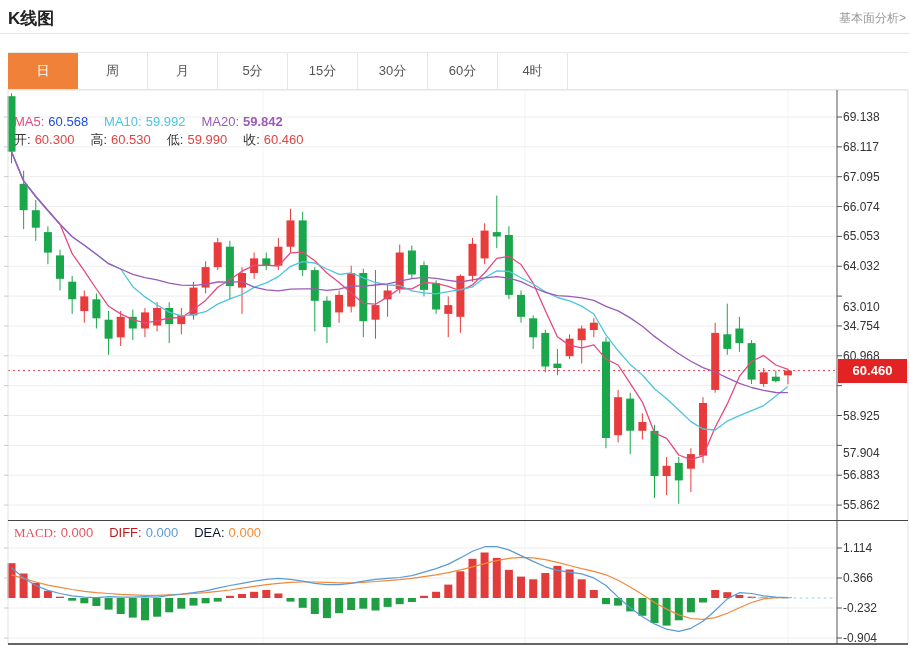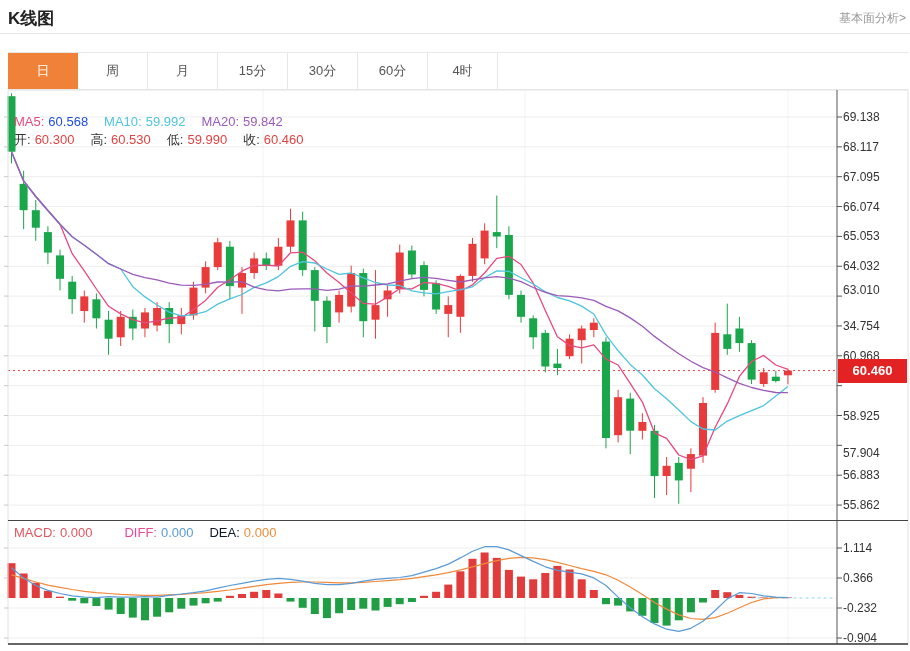--- a/index.html
+++ b/index.html
@@ -298,36 +298,37 @@
       <line x1="4" y1="608" x2="8" y2="608" stroke="#c9c9c9" stroke-width="1"></line>
       <line x1="837" y1="638" x2="842" y2="638" stroke="#555555" stroke-width="1"></line>
       <line x1="4" y1="638" x2="8" y2="638" stroke="#c9c9c9" stroke-width="1"></line>
     </svg>
   <div class="page-title">K线图</div>
   <a class="hdr-link">基本面分析&gt;</a>
   <div id="tabs">
       <div class="tab active">日</div>
       <div class="tab">周</div>
       <div class="tab">月</div>
+      <div class="tab">5分</div>
       <div class="tab">15分</div>
       <div class="tab">30分</div>
       <div class="tab">60分</div>
       <div class="tab">4时</div>
     </div>
   <div class="inforow" id="ohlc-row"><span class="lbl">开:</span><span class="gap" style="color: rgb(224, 67, 67);">60.300</span><span class="lbl">高:</span><span class="gap" style="color: rgb(224, 67, 67);">60.530</span><span class="lbl">低:</span><span class="gap" style="color: rgb(224, 67, 67);">59.990</span><span class="lbl">收:</span><span class="gap" style="color: rgb(224, 67, 67);">60.460</span></div>
-  <div class="inforow" id="ma-row"><span style="color: rgb(230, 73, 128);">MA5:</span><span class="gap" style="color: #1d4ed8;">60.568</span><span style="color: rgb(78, 196, 222);">MA10:</span><span class="gap" style="color: rgb(78, 196, 222);">59.992</span><span style="color: rgb(156, 90, 184);">MA20:</span><span class="gap" style="color: rgb(156, 90, 184);">59.842</span></div>
-  <div class="inforow" id="macd-row"><span style="color: rgb(226, 85, 95);">MACD:</span><span class="gap" style="color: rgb(226, 85, 95);">0.000</span><span style="color: #ec4899; margin-left: 16px;">DIFF:</span><span class="gap" style="color: rgb(91, 155, 213);">0.000</span><span style="color: #0f172a; margin-top: 29px;">DEA:</span><span class="gap" style="color: rgb(240, 140, 58);">0.000</span></div>
+  <div class="inforow" id="ma-row"><span style="color: rgb(230, 73, 128);">MA5:</span><span class="gap" style="color: #1d4ed8;">60.568</span><span style="color: rgb(78, 196, 222);">MA10:</span><span class="gap" style="color: rgb(78, 196, 222);">59.992</span><span style="color: rgb(156, 90, 184);">MA20:</span><span class="gap" style="color: rgb(156, 90, 184); font-weight: bold;">59.842</span></div>
+  <div class="inforow" id="macd-row"><span style="color: rgb(226, 85, 95); font-family: Liberation Serif, serif;">MACD:</span><span class="gap" style="color: rgb(226, 85, 95);">0.000</span><span style="color: #b91c1c;">DIFF:</span><span class="gap" style="color: rgb(91, 155, 213);">0.000</span><span style="color: #0f172a; margin-top: 29px;">DEA:</span><span class="gap" style="color: rgb(240, 140, 58);">0.000</span></div>
   <div id="price-axis">
       <div class="axis-label" style="top: 110px;">69.138</div>
       <div class="axis-label" style="top: 139.85px;">68.117</div>
       <div class="axis-label" style="top: 169.7px;">67.095</div>
       <div class="axis-label" style="top: 199.55px;">66.074</div>
       <div class="axis-label" style="top: 229.4px;">65.053</div>
       <div class="axis-label" style="top: 259.25px;">64.032</div>
-      <div class="axis-label" style="top: 283px;">63.010</div>
+      <div class="axis-label" style="top: 300px;">63.010</div>
       <div class="axis-label" style="top: 318.95px;">34.754</div>
       <div class="axis-label" style="top: 348.8px;">60.968</div>
       <div class="axis-label" style="top: 368px;">59.947</div>
       <div class="axis-label" style="top: 408.5px;">58.925</div>
       <div class="axis-label" style="top: 446px;">57.904</div>
       <div class="axis-label" style="top: 468.2px;">56.883</div>
       <div class="axis-label" style="top: 498.05px;">55.862</div>
     </div>
   <div id="macd-axis">
       <div class="axis-label" style="top: 541px;">1.114</div>

